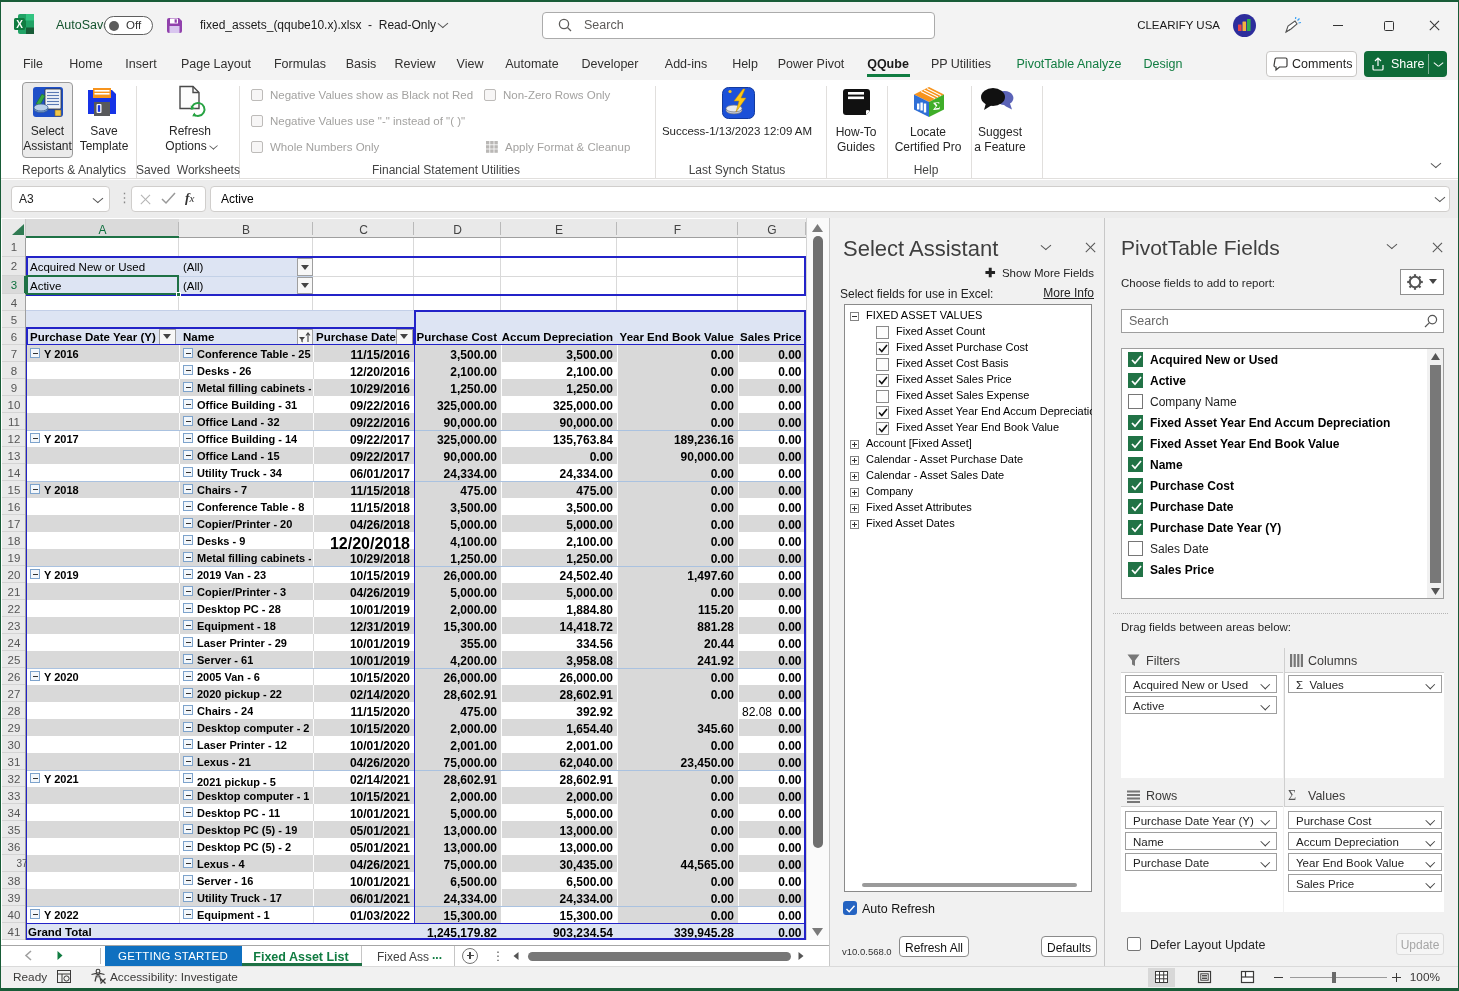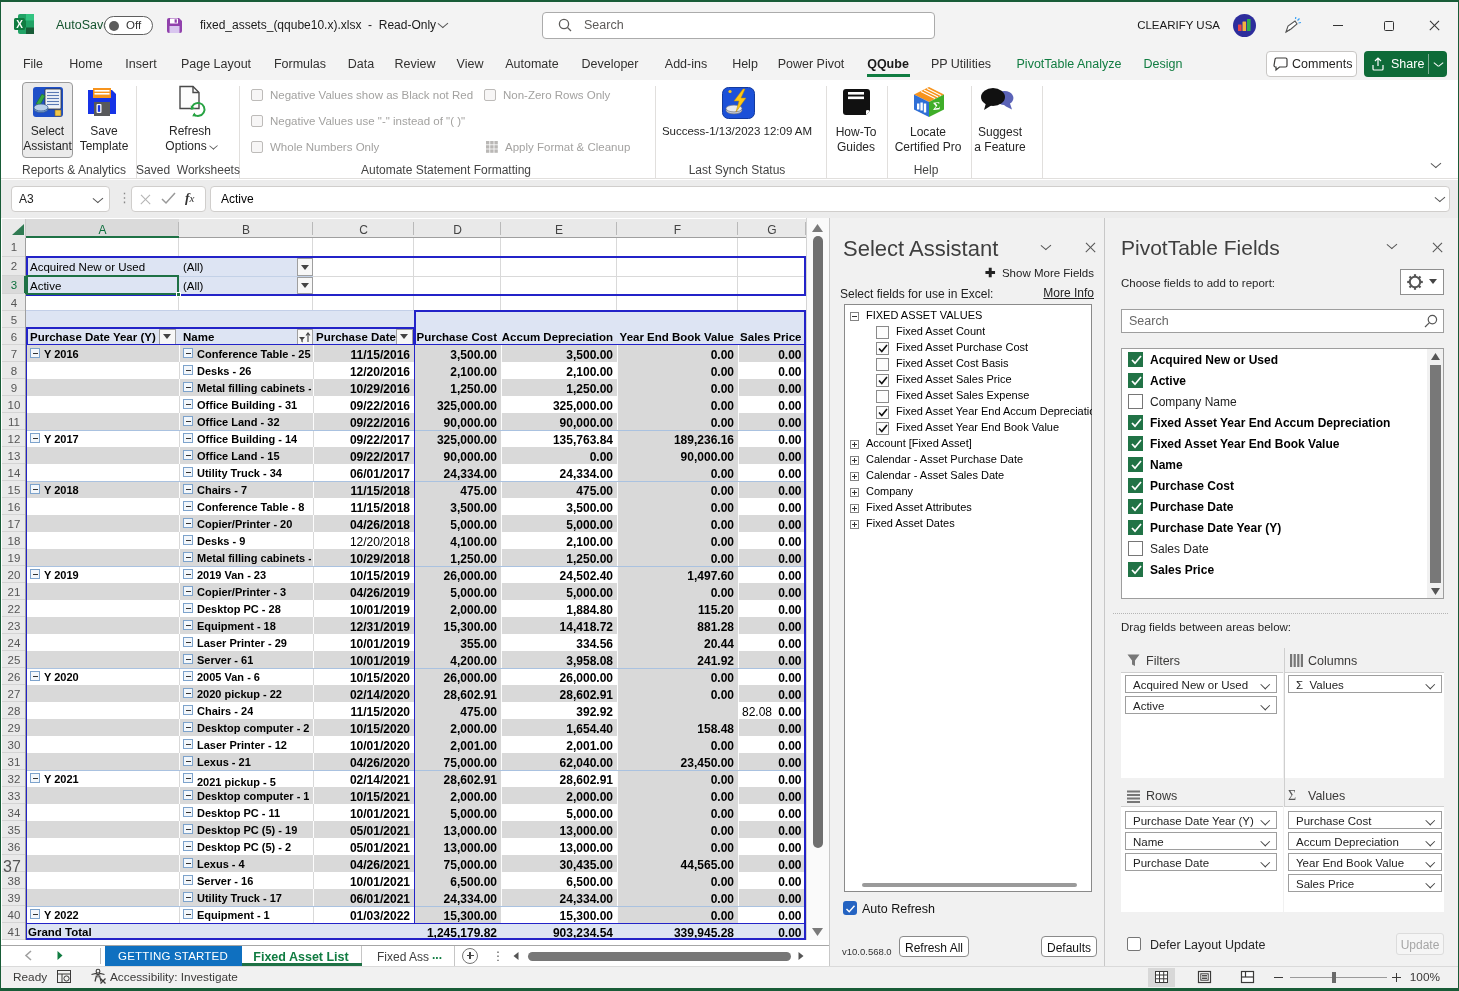--- a/index.html
+++ b/index.html
@@ -82,21 +82,21 @@
       </g>
 </svg>
 <div class="abs" style="left:1333px;top:24.6px;width:10px;height:1.5px;background:#333"></div>
 <div class="abs" style="left:1384px;top:20.5px;width:10px;height:10px;border:1.4px solid #333;border-radius:1.5px"></div>
 <div class="xx2 abs" style="left:1429px;top:20px;width:11px;height:11px"></div>
 <div class="tx" style="left:33px;top:57px;font-size:12.5px;color:#323130;transform:translateX(-50%)">File</div>
 <div class="tx" style="left:86px;top:57px;font-size:12.5px;color:#323130;transform:translateX(-50%)">Home</div>
 <div class="tx" style="left:141px;top:57px;font-size:12.5px;color:#323130;transform:translateX(-50%)">Insert</div>
 <div class="tx" style="left:216px;top:57px;font-size:12.5px;color:#323130;transform:translateX(-50%)">Page Layout</div>
 <div class="tx" style="left:300px;top:57px;font-size:12.5px;color:#323130;transform:translateX(-50%)">Formulas</div>
-<div class="tx" style="left:361px;top:57px;font-size:12.5px;color:#323130;transform:translateX(-50%)">Data</div>
+<div class="tx" style="left:361px;top:57px;font-size:12.5px;color:#323130;transform:translateX(-50%)">Basis</div>
 <div class="tx" style="left:415px;top:57px;font-size:12.5px;color:#323130;transform:translateX(-50%)">Review</div>
 <div class="tx" style="left:470px;top:57px;font-size:12.5px;color:#323130;transform:translateX(-50%)">View</div>
 <div class="tx" style="left:532px;top:57px;font-size:12.5px;color:#323130;transform:translateX(-50%)">Automate</div>
 <div class="tx" style="left:610px;top:57px;font-size:12.5px;color:#323130;transform:translateX(-50%)">Developer</div>
 <div class="tx" style="left:686px;top:57px;font-size:12.5px;color:#323130;transform:translateX(-50%)">Add-ins</div>
 <div class="tx" style="left:745px;top:57px;font-size:12.5px;color:#323130;transform:translateX(-50%)">Help</div>
 <div class="tx" style="left:811px;top:57px;font-size:12.5px;color:#323130;transform:translateX(-50%)">Power Pivot</div>
 <div class="tx" style="left:888px;top:56.5px;font-size:12.5px;color:#1a1a1a;font-weight:bold;transform:translateX(-50%)">QQube</div>
 <div class="abs" style="left:867px;top:74px;width:43px;height:2.6px;background:#107c41"></div>
 <div class="tx" style="left:961px;top:57px;font-size:12.5px;color:#323130;transform:translateX(-50%)">PP Utilities</div>
@@ -221,21 +221,21 @@
 <div class="tx" style="left:928px;top:140px;font-size:12px;color:#262626;transform:translateX(-50%)">Certified Pro</div>
 <svg class="abs" style="left:980px;top:87px" width="37" height="30" viewBox="0 0 37 30">
 <path d="M24 18 a9 7 0 1 1 6 -1.5 l2 6 l-6-3 z" fill="#5b63b7"></path>
 <ellipse cx="13" cy="10" rx="12" ry="9" fill="#111"></ellipse>
 <path d="M6 16 l-2 7 l8-5 z" fill="#111"></path>
 </svg>
 <div class="tx" style="left:1000px;top:125px;font-size:12px;color:#262626;transform:translateX(-50%)">Suggest</div>
 <div class="tx" style="left:1000px;top:140px;font-size:12px;color:#262626;transform:translateX(-50%)">a Feature</div>
 <div class="tx" style="left:74px;top:163px;font-size:12px;color:#444;transform:translateX(-50%)">Reports &amp; Analytics</div>
 <div class="tx" style="left:188px;top:163px;font-size:12px;color:#444;transform:translateX(-50%)">Saved&nbsp; Worksheets</div>
-<div class="tx" style="left:446px;top:163px;font-size:12px;color:#444;transform:translateX(-50%)">Automate Statement Formatting</div>
+<div class="tx" style="left:446px;top:163px;font-size:12px;color:#444;transform:translateX(-50%)">Financial Statement Utilities</div>
 <div class="tx" style="left:737px;top:163px;font-size:12px;color:#444;transform:translateX(-50%)">Last Synch Status</div>
 <div class="tx" style="left:926px;top:163px;font-size:12px;color:#444;transform:translateX(-50%)">Help</div>
 <div class="chv abs" style="left:1430px;top:162px;width:11px;height:6px"></div>
 <div class="abs" style="left:1px;top:180px;width:1457px;height:38px;background:#ececec"></div>
 <div class="abs" style="left:11px;top:186px;width:99px;height:26px;background:#fff;border:1px solid #d0cecc;border-radius:4px"></div>
 <div class="tx" style="left:19px;top:192px;font-size:12px;color:#222">A3</div>
 <div class="chv abs" style="left:92px;top:197px;width:10px;height:5px"></div>
 <div class="tx" style="left:118px;top:190px;font-size:13px;color:#888;letter-spacing:0">⋮</div>
 <div class="abs" style="left:131px;top:186px;width:75px;height:26px;background:#fff;border:1px solid #d0cecc;border-radius:4px"></div>
 <div class="xx abs" style="left:139px;top:193px;width:11px;height:11px;opacity:.45"></div>
@@ -338,21 +338,21 @@
 <div class="tx" style="left:14px;top:773px;font-size:11.5px;color:#555;transform:translateX(-50%)">32</div>
 <div class="abs" style="left:2px;top:803px;width:23px;height:1px;background:#d4d4d4"></div>
 <div class="tx" style="left:14px;top:790px;font-size:11.5px;color:#555;transform:translateX(-50%)">33</div>
 <div class="abs" style="left:2px;top:820px;width:23px;height:1px;background:#d4d4d4"></div>
 <div class="tx" style="left:14px;top:807px;font-size:11.5px;color:#555;transform:translateX(-50%)">34</div>
 <div class="abs" style="left:2px;top:837px;width:23px;height:1px;background:#d4d4d4"></div>
 <div class="tx" style="left:14px;top:824px;font-size:11.5px;color:#555;transform:translateX(-50%)">35</div>
 <div class="abs" style="left:2px;top:854px;width:23px;height:1px;background:#d4d4d4"></div>
 <div class="tx" style="left:14px;top:841px;font-size:11.5px;color:#555;transform:translateX(-50%)">36</div>
 <div class="abs" style="left:2px;top:871px;width:23px;height:1px;background:#d4d4d4"></div>
-<div class="tx" style="left:12px;top:858px;font-size:16px;color:#555;transform:translateX(-50%)">37</div>
+<div class="tx" style="left:22px;top:858px;font-size:10px;color:#555;transform:translateX(-50%)">37</div>
 <div class="abs" style="left:2px;top:888px;width:23px;height:1px;background:#d4d4d4"></div>
 <div class="tx" style="left:14px;top:875px;font-size:11.5px;color:#555;transform:translateX(-50%)">38</div>
 <div class="abs" style="left:2px;top:905px;width:23px;height:1px;background:#d4d4d4"></div>
 <div class="tx" style="left:14px;top:892px;font-size:11.5px;color:#555;transform:translateX(-50%)">39</div>
 <div class="abs" style="left:2px;top:922px;width:23px;height:1px;background:#d4d4d4"></div>
 <div class="tx" style="left:14px;top:909px;font-size:11.5px;color:#555;transform:translateX(-50%)">40</div>
 <div class="abs" style="left:2px;top:939px;width:23px;height:1px;background:#d4d4d4"></div>
 <div class="tx" style="left:14px;top:926px;font-size:11.5px;color:#555;transform:translateX(-50%)">41</div>
 <div class="abs" style="left:414px;top:345px;width:87px;height:578px;background:#d9d9d9"></div>
 <div class="abs" style="left:617px;top:345px;width:121px;height:578px;background:#d9d9d9"></div>
@@ -536,21 +536,21 @@
 <div class="tx" style="left:801.5px;top:500.5px;font-size:12px;font-weight:bold;transform:translateX(-100%)">0.00</div>
 <div class="colbox" style="left:183px;top:518px"></div>
 <div class="tx" style="left:197px;top:517.5px;font-size:11px;font-weight:bold;max-width:114px;overflow:hidden">Copier/Printer - 20</div>
 <div class="tx" style="left:410px;top:517.5px;font-size:12px;font-weight:bold;transform:translateX(-100%)">04/26/2018</div>
 <div class="tx" style="left:497px;top:517.5px;font-size:12px;font-weight:bold;transform:translateX(-100%)">5,000.00</div>
 <div class="tx" style="left:613px;top:517.5px;font-size:12px;font-weight:bold;transform:translateX(-100%)">5,000.00</div>
 <div class="tx" style="left:734px;top:517.5px;font-size:12px;font-weight:bold;transform:translateX(-100%)">0.00</div>
 <div class="tx" style="left:801.5px;top:517.5px;font-size:12px;font-weight:bold;transform:translateX(-100%)">0.00</div>
 <div class="colbox" style="left:183px;top:535px"></div>
 <div class="tx" style="left:197px;top:534.5px;font-size:11px;font-weight:bold;max-width:114px;overflow:hidden">Desks - 9</div>
-<div class="tx" style="left:410px;top:534.5px;font-size:12px;font-weight:normal;transform:translateX(-100%)">12/20/2018</div>
+<div class="tx" style="left:410px;top:534.5px;font-size:16px;font-weight:bold;transform:translateX(-100%)">12/20/2018</div>
 <div class="tx" style="left:497px;top:534.5px;font-size:12px;font-weight:bold;transform:translateX(-100%)">4,100.00</div>
 <div class="tx" style="left:613px;top:534.5px;font-size:12px;font-weight:bold;transform:translateX(-100%)">2,100.00</div>
 <div class="tx" style="left:734px;top:534.5px;font-size:12px;font-weight:bold;transform:translateX(-100%)">0.00</div>
 <div class="tx" style="left:801.5px;top:534.5px;font-size:12px;font-weight:bold;transform:translateX(-100%)">0.00</div>
 <div class="colbox" style="left:183px;top:552px"></div>
 <div class="tx" style="left:197px;top:551.5px;font-size:11px;font-weight:bold;max-width:114px;overflow:hidden">Metal filling cabinets -</div>
 <div class="tx" style="left:410px;top:551.5px;font-size:12px;font-weight:bold;transform:translateX(-100%)">10/29/2018</div>
 <div class="tx" style="left:497px;top:551.5px;font-size:12px;font-weight:bold;transform:translateX(-100%)">1,250.00</div>
 <div class="tx" style="left:613px;top:551.5px;font-size:12px;font-weight:bold;transform:translateX(-100%)">1,250.00</div>
 <div class="tx" style="left:734px;top:551.5px;font-size:12px;font-weight:bold;transform:translateX(-100%)">0.00</div>
@@ -620,21 +620,21 @@
 <div class="tx" style="left:410px;top:704.5px;font-size:12px;font-weight:bold;transform:translateX(-100%)">11/15/2020</div>
 <div class="tx" style="left:497px;top:704.5px;font-size:12px;font-weight:bold;transform:translateX(-100%)">475.00</div>
 <div class="tx" style="left:613px;top:704.5px;font-size:12px;font-weight:bold;transform:translateX(-100%)">392.92</div>
 <div class="tx" style="left:772px;top:704.5px;font-size:12px;font-weight:normal;transform:translateX(-100%)">82.08</div>
 <div class="tx" style="left:801.5px;top:704.5px;font-size:12px;font-weight:bold;transform:translateX(-100%)">0.00</div>
 <div class="colbox" style="left:183px;top:722px"></div>
 <div class="tx" style="left:197px;top:721.5px;font-size:11px;font-weight:bold;max-width:114px;overflow:hidden">Desktop computer - 2</div>
 <div class="tx" style="left:410px;top:721.5px;font-size:12px;font-weight:bold;transform:translateX(-100%)">10/15/2020</div>
 <div class="tx" style="left:497px;top:721.5px;font-size:12px;font-weight:bold;transform:translateX(-100%)">2,000.00</div>
 <div class="tx" style="left:613px;top:721.5px;font-size:12px;font-weight:bold;transform:translateX(-100%)">1,654.40</div>
-<div class="tx" style="left:734px;top:721.5px;font-size:12px;font-weight:bold;transform:translateX(-100%)">158.48</div>
+<div class="tx" style="left:734px;top:721.5px;font-size:12px;font-weight:bold;transform:translateX(-100%)">345.60</div>
 <div class="tx" style="left:801.5px;top:721.5px;font-size:12px;font-weight:bold;transform:translateX(-100%)">0.00</div>
 <div class="colbox" style="left:183px;top:739px"></div>
 <div class="tx" style="left:197px;top:738.5px;font-size:11px;font-weight:bold;max-width:114px;overflow:hidden">Laser Printer - 12</div>
 <div class="tx" style="left:410px;top:738.5px;font-size:12px;font-weight:bold;transform:translateX(-100%)">10/01/2020</div>
 <div class="tx" style="left:497px;top:738.5px;font-size:12px;font-weight:bold;transform:translateX(-100%)">2,001.00</div>
 <div class="tx" style="left:613px;top:738.5px;font-size:12px;font-weight:bold;transform:translateX(-100%)">2,001.00</div>
 <div class="tx" style="left:734px;top:738.5px;font-size:12px;font-weight:bold;transform:translateX(-100%)">0.00</div>
 <div class="tx" style="left:801.5px;top:738.5px;font-size:12px;font-weight:bold;transform:translateX(-100%)">0.00</div>
 <div class="colbox" style="left:183px;top:756px"></div>
 <div class="tx" style="left:197px;top:755.5px;font-size:11px;font-weight:bold;max-width:114px;overflow:hidden">Lexus - 21</div>

